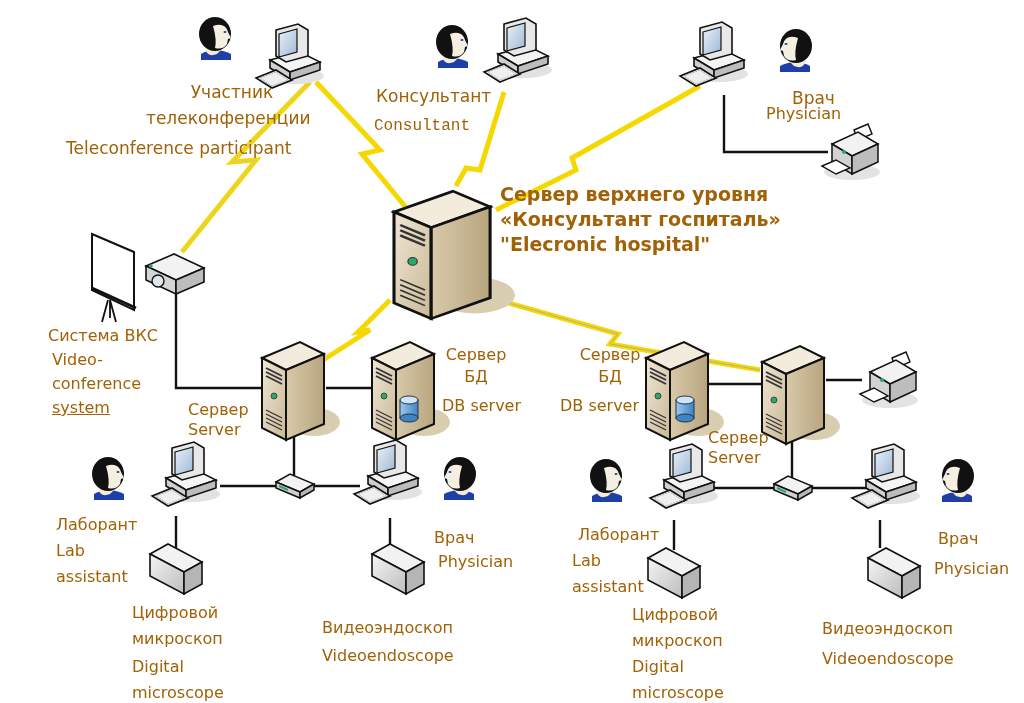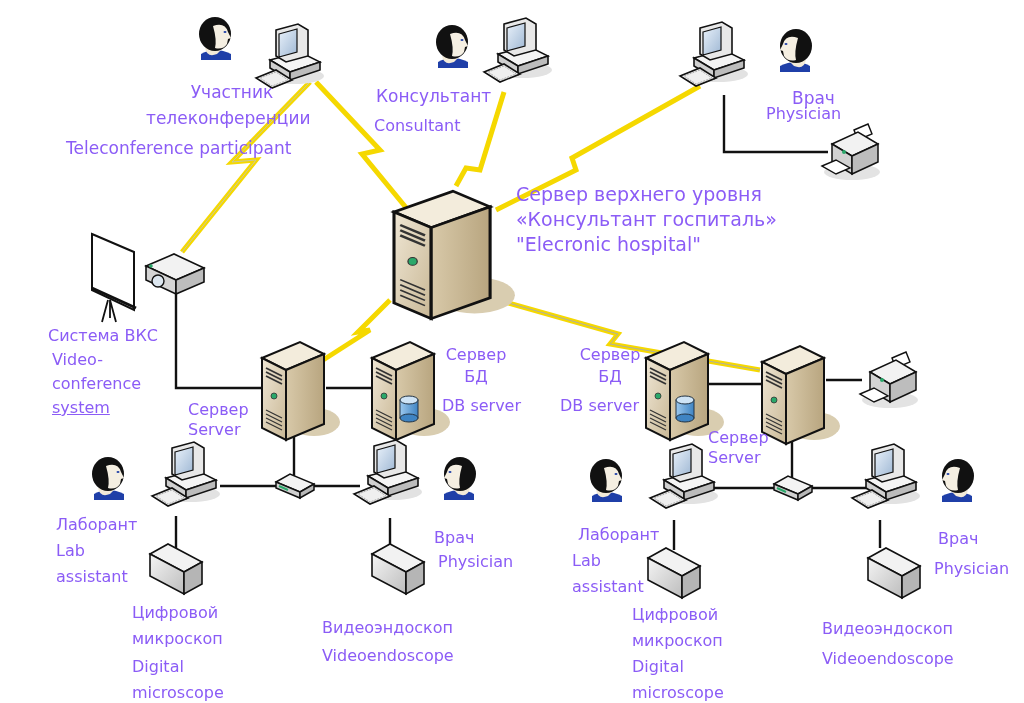--- a/index.html
+++ b/index.html
@@ -1,18 +1,18 @@
 <!DOCTYPE html>
 <html><head>
 <meta charset="utf-8">
 <style>
   html, body { margin: 0; padding: 0; background: #ffffff; }
   body { width: 1024px; height: 703px; position: relative; overflow: hidden; font-family: "DejaVu Sans", sans-serif; }
   #canvas { position: absolute; left: 0; top: 0; width: 1024px; height: 703px; }
-  .lbl { position: absolute; color: #8b5cf6; font-family: "DejaVu Sans", sans-serif; line-height: 1.0; white-space: nowrap; }
+  .lbl { position: absolute; color: #a16207; font-family: "DejaVu Sans", sans-serif; line-height: 1.0; white-space: nowrap; }
   .lbl span { display: block; }
   .f17 { font-size: 16px; }
   .f18 { font-size: 17px; }
   .f19 { font-size: 19px; }
   .center { text-align: center; }
 </style>
 </head>
 <body>
 
 <svg id="canvas" viewBox="0 0 1024 703" xmlns="http://www.w3.org/2000/svg">
@@ -194,32 +194,32 @@
 <div class="lbl f18" style="left:146px; top:110px;">
   <span>телеконференции</span>
 </div>
 <div class="lbl f18" style="left:66px; top:140px;">
   <span>Teleconference participant</span>
 </div>
 
 <div class="lbl f18" style="left:376px; top:88px;">
   <span>Консультант</span>
 </div>
-<div class="lbl f17" style="left:374px; top:118px;">
+<div class="lbl f17" style="left:374px; top:118px;font-family:Liberation Mono, monospace;">
   <span>Consultant</span>
 </div>
 
 <div class="lbl f18" style="left:792px; top:90px;">
   <span>Врач</span>
 </div>
 <div class="lbl f17" style="left:766px; top:106px;">
   <span>Physician</span>
 </div>
 
-<div class="lbl f19" style="left:516px; top:182px; line-height:25px;">
+<div class="lbl f19" style="left:500px; top:182px; line-height:25px;font-weight:bold;">
   <span>Сервер верхнего уровня</span>
   <span>«Консультант госпиталь»</span>
   <span>"Elecronic hospital"</span>
 </div>
 
 <div class="lbl f17" style="left:48px; top:324px; line-height:24px;">
   <span>Система ВКС</span>
   <span style="margin-left:4px;">Video-</span>
   <span style="margin-left:4px;">conference</span>
   <span style="margin-left:4px;text-decoration:underline;">system</span>

